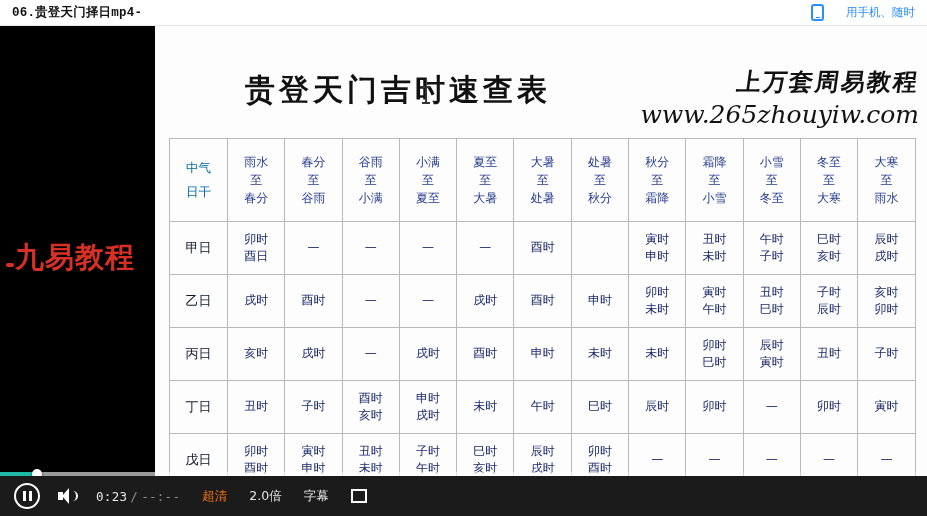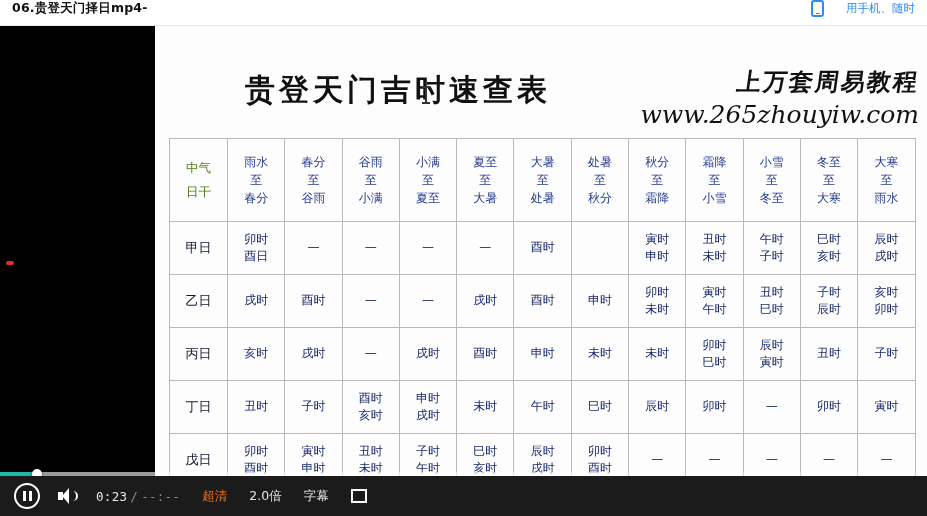--- a/index.html
+++ b/index.html
@@ -7,22 +7,22 @@
     width:927px;height:516px;overflow:hidden;
     background:#000;
     font-family:"DejaVu Sans","Liberation Sans",sans-serif;
   }
   .player{position:relative;width:927px;height:516px;background:#000;overflow:hidden;}
 
   
   .topbar{
     position:absolute;left:0;top:0;width:927px;height:26px;
     background:#ffffff;border-bottom:1px solid #e6e6e6;
-    display:flex;align-items:flex-start;justify-content:space-between;
-    box-sizing:border-box;padding:0 12px;z-index:40;
+    display:flex;align-items:center;justify-content:space-between;
+    box-sizing:border-box;padding:0 12px;z-index:40;font-family:Liberation Mono, monospace;
   }
   .vid-title{font-size:12.5px;color:#111;font-weight:700;letter-spacing:.2px;}
   .top-right{display:flex;align-items:center;gap:22px;}
   .phone-icon{width:13px;height:17px;border:2px solid #2a8cff;border-radius:3px;position:relative;box-sizing:border-box;}
   .phone-icon:after{content:"";position:absolute;left:50%;bottom:1px;width:4px;height:1.5px;background:#2a8cff;transform:translateX(-50%);}
   .top-right-label{font-size:11.5px;color:#2a8cff;}
 
   
   .stage{position:absolute;left:0;top:26px;width:927px;height:490px;background:#000;}
   .slide{
@@ -73,21 +73,21 @@
     font-family:"DejaVu Sans","Liberation Sans",sans-serif;
     font-size:12px;color:#1b2a6b;
     text-align:center;vertical-align:middle;
     padding:4px 2px;line-height:1.45;
     height:44px;
   }
   table.chart td.hdrcell{
     font-size:12px;color:#233a8c;height:74px;line-height:1.5;
   }
   table.chart td.corner{
-    color:#4d7c0f;font-size:12.5px;line-height:1.9;padding:11px 2px;
+    color:#0369a1;font-size:12.5px;line-height:1.9;padding:11px 2px;
   }
   table.chart td.rowhead{color:#0f172a;font-size:13px;}
   .nb{display:block;}
 
   
   .slidecut{
     position:absolute;left:155px;bottom:0;width:772px;height:18px;
     background:linear-gradient(to bottom, rgba(255,255,255,0) 0%, rgba(255,255,255,0) 40%, rgba(0,0,0,.05) 100%);
   }
 
@@ -140,21 +140,21 @@
     <div class="top-right">
       <span class="phone-icon"></span>
       <span class="top-right-label">用手机、随时</span>
     </div>
   </div>
 
   <div class="stage">
     <div class="leftband"></div>
 
     <div class="wm-left">
-      <span class="wm-box"></span>
+      <span class="wm-box"></span><span>九易教程</span>
     </div>
 
     <div class="slide">
 
       <div class="wm-promo">
         <div class="l1">上万套周易教程</div>
         <div class="l2">www.265zhouyiw.com</div>
       </div>
 
       <div class="slide-title">贵登天门吉时速查表</div>

